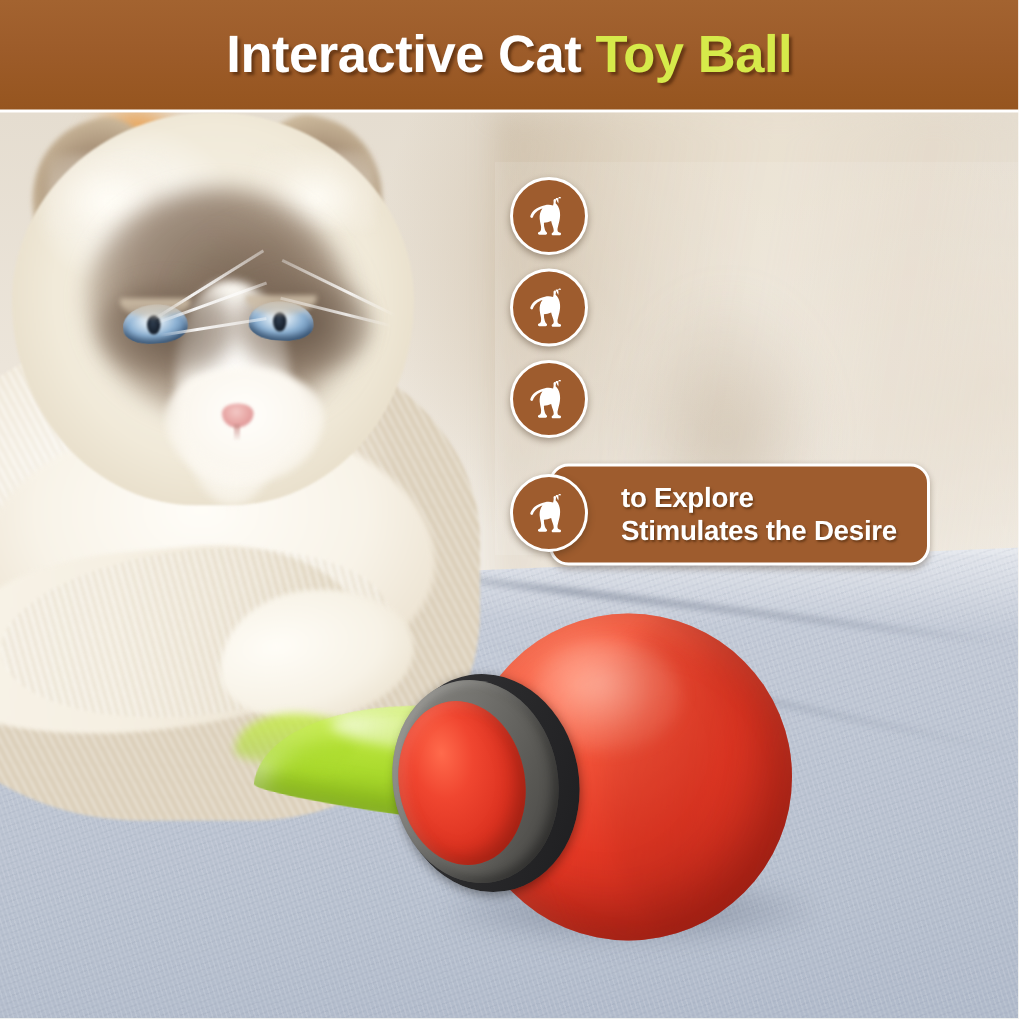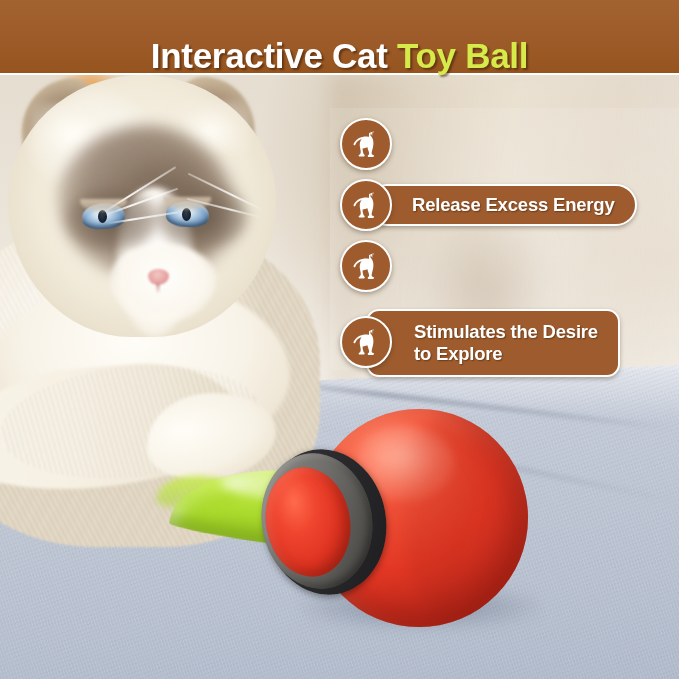--- a/index.html
+++ b/index.html
@@ -11,21 +11,21 @@
     width:679px; height:679px;
     overflow:hidden;
     background:#ffffff;
   }
 
   
   .header-banner {
     position:absolute; left:0; top:0;
     width:679px; height:73px;
     background:linear-gradient(180deg,#a36330 0%,#9d5c2a 45%,#96551f 100%);
-    display:flex; align-items:flex-end; justify-content:center;
+    display:flex; align-items:center; justify-content:center;
     z-index:40;
   }
   .header-title {
     font-size:35px;
     font-weight:bold;
     letter-spacing:-0.3px;
     white-space:nowrap;
     text-shadow:2px 2px 2px rgba(60,28,6,.55);
     line-height:1;
   }
@@ -485,38 +485,37 @@
         </svg>
       </div>
     </div>
 
     <div class="feature-row">
       <div class="feature-icon">
         <svg viewBox="0 0 64 64" aria-hidden="true">
           <path fill="#ffffff" d="M40.5 9.5c.4 2.4.3 4.6-.2 6.6 2.6 2.4 4.3 5.6 5.1 9.3.9 4.2.6 8.5-.3 12.6-.7 3.2-1.7 6.3-2.3 9.5-.2 1.1-.3 2.3.1 3.3.5 1.2 1.6 1.8 2.8 2 .9.2 1.5 1 1.4 1.9-.1.9-.9 1.6-1.8 1.6h-8.2c-1 0-1.8-.8-1.8-1.8 0-.7.4-1.3 1-1.6 1.2-.6 1.7-1.8 1.6-3.1-.1-1.6-.6-3.1-1.1-4.6-.8-2.3-1.7-4.6-2.1-7-2.9 1.3-6 2-9.1 2.3-.1 2.9.3 5.8 1.2 8.5.4 1.3 1 2.6 2.1 3.4.5.4.8 1 .7 1.6-.1.9-.9 1.5-1.8 1.5h-7.9c-1 0-1.8-.8-1.8-1.8 0-.8.6-1.5 1.3-1.7 1.4-.4 2.2-1.5 2.5-2.9.4-1.7.2-3.5-.1-5.2-.5-2.8-1.3-5.6-1.5-8.5-.4-4.5.7-9.1 3.5-12.7-2.8.9-5.4 2.3-7.6 4.3-1.9 1.7-3.5 3.8-4.3 6.2-.3.9-1.3 1.4-2.2 1.1-.9-.3-1.4-1.3-1.1-2.2 1-3 3-5.7 5.4-7.8 3.6-3.2 8.2-5.1 12.9-5.9 3.4-.6 6.9-.6 10.2.3.7-1.8.9-3.8.6-5.7-.2-1 .4-2 1.4-2.2.8-.2 1.6.2 2 .9l2.6 4.6c.3-1.9.3-3.9-.1-5.8-.2-1 .4-2 1.4-2.2 1-.2 2 .4 2.2 1.4z"></path>
         </svg>
       </div>
-      <div class="feature-pill">Release Excess Energy</div>
     </div>
 
     <div class="feature-row">
       <div class="feature-icon">
         <svg viewBox="0 0 64 64" aria-hidden="true">
           <path fill="#ffffff" d="M40.5 9.5c.4 2.4.3 4.6-.2 6.6 2.6 2.4 4.3 5.6 5.1 9.3.9 4.2.6 8.5-.3 12.6-.7 3.2-1.7 6.3-2.3 9.5-.2 1.1-.3 2.3.1 3.3.5 1.2 1.6 1.8 2.8 2 .9.2 1.5 1 1.4 1.9-.1.9-.9 1.6-1.8 1.6h-8.2c-1 0-1.8-.8-1.8-1.8 0-.7.4-1.3 1-1.6 1.2-.6 1.7-1.8 1.6-3.1-.1-1.6-.6-3.1-1.1-4.6-.8-2.3-1.7-4.6-2.1-7-2.9 1.3-6 2-9.1 2.3-.1 2.9.3 5.8 1.2 8.5.4 1.3 1 2.6 2.1 3.4.5.4.8 1 .7 1.6-.1.9-.9 1.5-1.8 1.5h-7.9c-1 0-1.8-.8-1.8-1.8 0-.8.6-1.5 1.3-1.7 1.4-.4 2.2-1.5 2.5-2.9.4-1.7.2-3.5-.1-5.2-.5-2.8-1.3-5.6-1.5-8.5-.4-4.5.7-9.1 3.5-12.7-2.8.9-5.4 2.3-7.6 4.3-1.9 1.7-3.5 3.8-4.3 6.2-.3.9-1.3 1.4-2.2 1.1-.9-.3-1.4-1.3-1.1-2.2 1-3 3-5.7 5.4-7.8 3.6-3.2 8.2-5.1 12.9-5.9 3.4-.6 6.9-.6 10.2.3.7-1.8.9-3.8.6-5.7-.2-1 .4-2 1.4-2.2.8-.2 1.6.2 2 .9l2.6 4.6c.3-1.9.3-3.9-.1-5.8-.2-1 .4-2 1.4-2.2 1-.2 2 .4 2.2 1.4z"></path>
         </svg>
       </div>
     </div>
 
     <div class="feature-row tall">
       <div class="feature-icon">
         <svg viewBox="0 0 64 64" aria-hidden="true">
           <path fill="#ffffff" d="M40.5 9.5c.4 2.4.3 4.6-.2 6.6 2.6 2.4 4.3 5.6 5.1 9.3.9 4.2.6 8.5-.3 12.6-.7 3.2-1.7 6.3-2.3 9.5-.2 1.1-.3 2.3.1 3.3.5 1.2 1.6 1.8 2.8 2 .9.2 1.5 1 1.4 1.9-.1.9-.9 1.6-1.8 1.6h-8.2c-1 0-1.8-.8-1.8-1.8 0-.7.4-1.3 1-1.6 1.2-.6 1.7-1.8 1.6-3.1-.1-1.6-.6-3.1-1.1-4.6-.8-2.3-1.7-4.6-2.1-7-2.9 1.3-6 2-9.1 2.3-.1 2.9.3 5.8 1.2 8.5.4 1.3 1 2.6 2.1 3.4.5.4.8 1 .7 1.6-.1.9-.9 1.5-1.8 1.5h-7.9c-1 0-1.8-.8-1.8-1.8 0-.8.6-1.5 1.3-1.7 1.4-.4 2.2-1.5 2.5-2.9.4-1.7.2-3.5-.1-5.2-.5-2.8-1.3-5.6-1.5-8.5-.4-4.5.7-9.1 3.5-12.7-2.8.9-5.4 2.3-7.6 4.3-1.9 1.7-3.5 3.8-4.3 6.2-.3.9-1.3 1.4-2.2 1.1-.9-.3-1.4-1.3-1.1-2.2 1-3 3-5.7 5.4-7.8 3.6-3.2 8.2-5.1 12.9-5.9 3.4-.6 6.9-.6 10.2.3.7-1.8.9-3.8.6-5.7-.2-1 .4-2 1.4-2.2.8-.2 1.6.2 2 .9l2.6 4.6c.3-1.9.3-3.9-.1-5.8-.2-1 .4-2 1.4-2.2 1-.2 2 .4 2.2 1.4z"></path>
         </svg>
       </div>
       <div class="feature-pill block">
+        <span>to Explore</span>
         <span>Stimulates the Desire</span>
-        <span>to Explore</span>
       </div>
     </div>
 
   </div>
 
 </div>
 
 </body></html>

